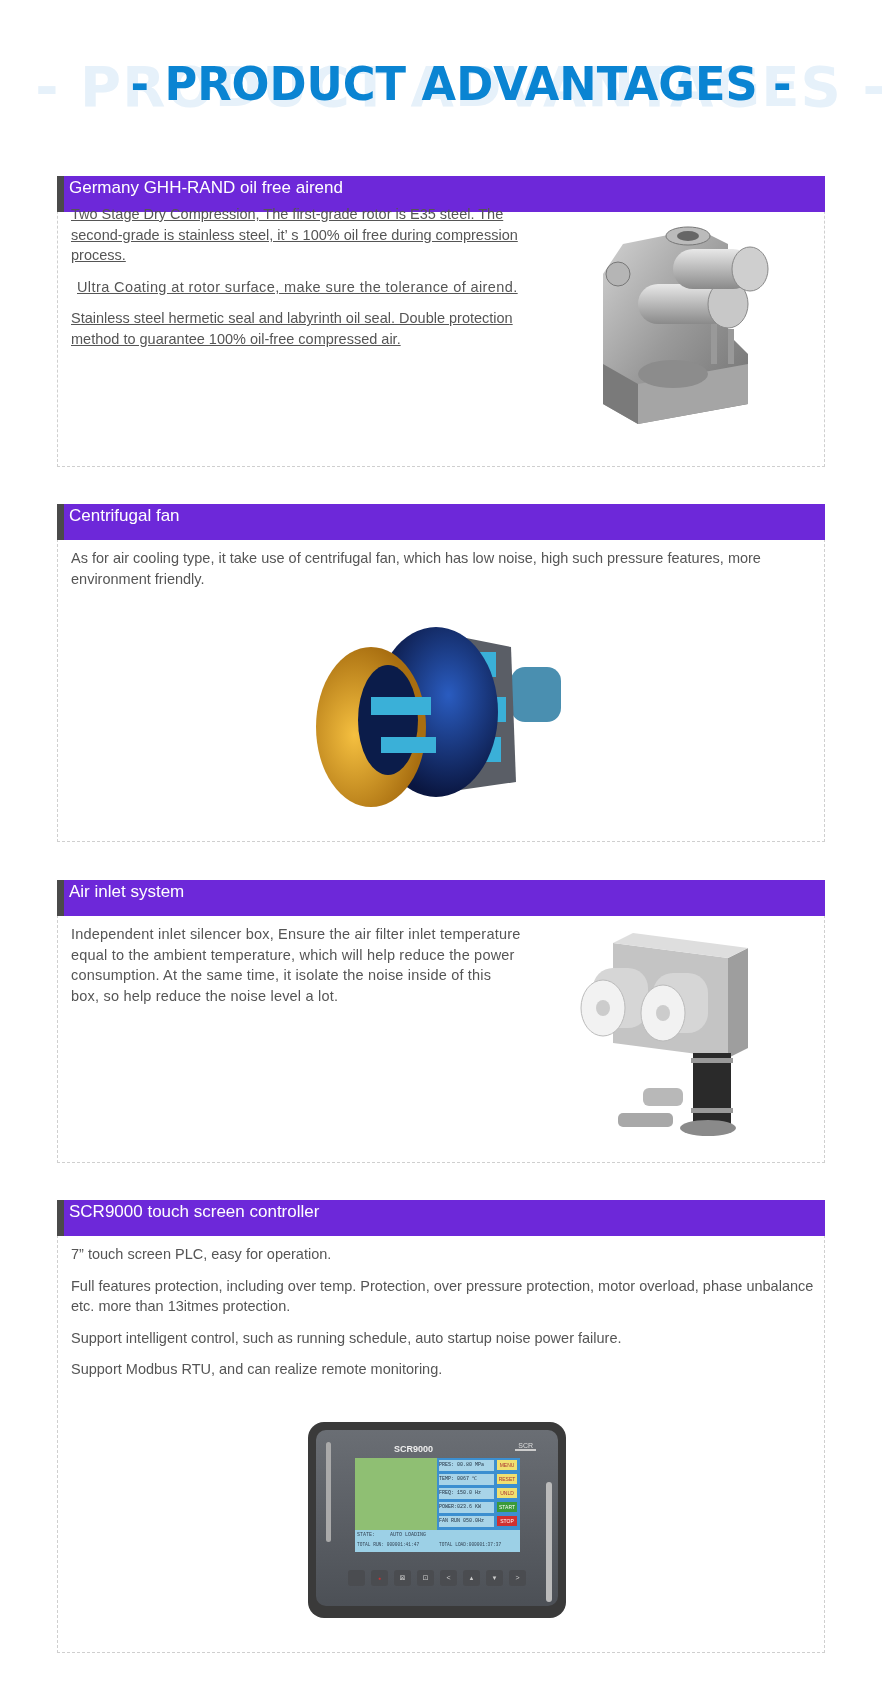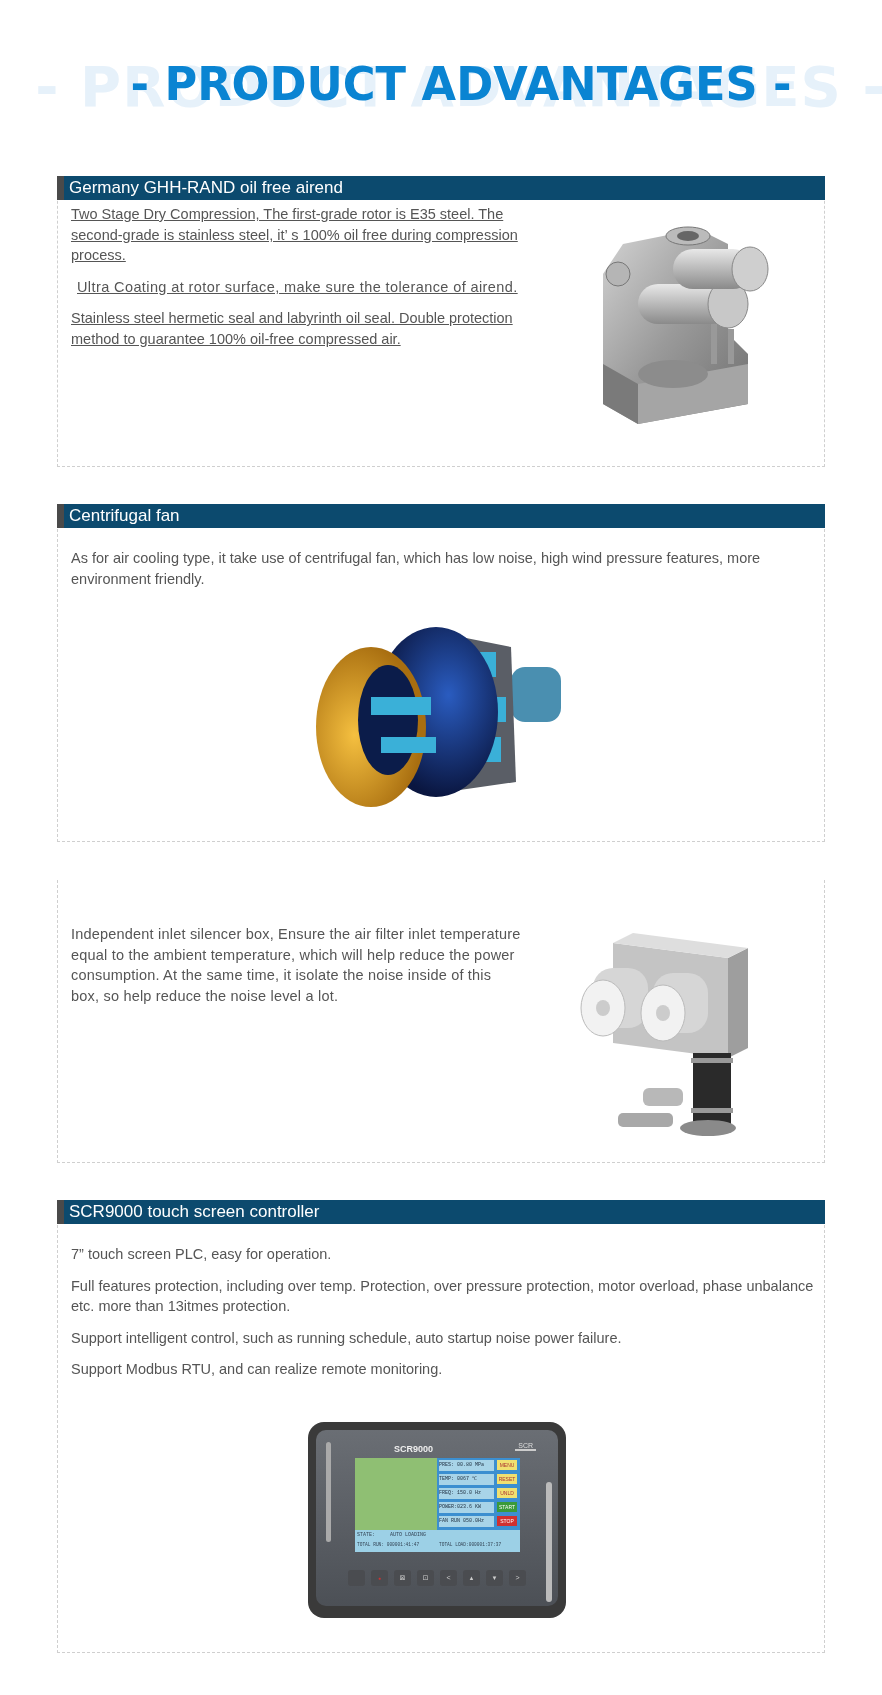--- a/index.html
+++ b/index.html
@@ -1,21 +1,21 @@
 <!DOCTYPE html>
 <html><head>
 <meta charset="utf-8">
 <style>
   html, body { margin:0; padding:0; background:#ffffff; }
   body { width:882px; height:1695px; position:relative; overflow:hidden; font-family:"Liberation Sans", sans-serif; color:#555; }
   .title-wrap { position:absolute; left:0; top:50px; width:882px; height:70px; text-align:center;margin-left:20px; }
   .title-ghost { position:absolute; left:0; right:0; top:4px; font-family:"DejaVu Sans", sans-serif; font-weight:bold; font-size:56px; color:#e6f1fa; letter-spacing:1px; white-space:nowrap; }
   .title-main { position:absolute; left:0; right:0; top:6px; font-family:"DejaVu Sans", sans-serif; font-weight:bold; font-size:47px; color:#0a84d2; letter-spacing:0px; white-space:nowrap; transform:scaleX(0.95); }
   .section { position:absolute; left:57px; width:768px; border:1px dashed #cfcfcf; border-top:none; box-sizing:border-box; }
-  .section-header { position:absolute; left:-1px; right:-1px; top:0; height:24px; background:#0c4a6e; border-left:7px solid #4a4a4a; box-sizing:border-box; }
+  .section-header { position:absolute; left:-1px; right:-1px; top:0; height:36px; background:#6d28d9; border-left:7px solid #4a4a4a; box-sizing:border-box; }
   .section-header span { position:absolute; left:5px; top:2px; color:#fff; font-size:17px; line-height:20px; white-space:nowrap; }
   .text-col { position:absolute; left:13px; font-size:14.5px; line-height:20.5px; color:#555; }
   .text-col p { margin:0 0 11px 0; }
   .img { position:absolute; }
 </style>
 </head>
 <body>
 
 <div class="title-wrap">
   <div class="title-ghost">- PRODUCT  ADVANTAGES -</div>
@@ -59,21 +59,21 @@
       <rect x="150" y="115" width="6" height="35" fill="#999"></rect>
     </svg>
   </div>
 </div>
 
 <div class="section" style="top:504px;height:338px;">
   <div class="section-header">
       <span>Centrifugal fan</span>
     </div>
   <div class="text-col" style="top:44px;width:745px;">
-    <p>As for air cooling type, it take use of centrifugal fan, which has low noise, high wind pressure features, more environment friendly.</p>
+    <p>As for air cooling type, it take use of centrifugal fan, which has low noise, high such pressure features, more environment friendly.</p>
   </div>
   <div class="img" style="left:258px;top:108px;width:260px;height:210px;">
     <svg width="260" height="210" viewBox="0 0 260 210">
       <defs>
         <radialGradient id="gor" cx="0.35" cy="0.55" r="0.6">
             <stop offset="0" stop-color="#f5c040"></stop>
             <stop offset="1" stop-color="#a86e10"></stop>
           </radialGradient>
         <radialGradient id="gnv" cx="0.6" cy="0.4" r="0.6">
             <stop offset="0" stop-color="#2a5cc0"></stop>
@@ -88,20 +88,23 @@
       <ellipse cx="120" cy="100" rx="62" ry="85" fill="url(#gnv)"></ellipse>
       <ellipse cx="55" cy="115" rx="55" ry="80" fill="url(#gor)"></ellipse>
       <ellipse cx="72" cy="108" rx="30" ry="55" fill="#0b1c4a"></ellipse>
       <rect x="55" y="85" width="60" height="18" fill="#3ab0d8"></rect>
       <rect x="65" y="125" width="55" height="16" fill="#3ab0d8"></rect>
     </svg>
   </div>
 </div>
 
 <div class="section" style="top:880px;height:283px;">
+  <div class="section-header">
+      <span>Air inlet system</span>
+    </div>
   <div class="text-col" style="top:44px;width:450px;letter-spacing:0.2px;">
     <p>Independent inlet silencer box, Ensure the air filter inlet temperature equal to the ambient temperature, which will help reduce the power consumption. At the same time, it isolate the noise inside of this box, so help reduce the noise level a lot.</p>
   </div>
   <div class="img" style="left:515px;top:48px;width:215px;height:215px;">
     <svg width="215" height="215" viewBox="0 0 215 215">
       <polygon points="40,15 155,30 155,130 40,115" fill="#c4c4c4"></polygon>
       <polygon points="155,30 175,20 175,120 155,130" fill="#9e9e9e"></polygon>
       <polygon points="40,15 60,5 175,20 155,30" fill="#dedede"></polygon>
       <rect x="20" y="40" width="55" height="60" rx="20" fill="#d6d6d6"></rect>
       <ellipse cx="30" cy="80" rx="22" ry="28" fill="#f2f2f2" stroke="#bbb"></ellipse>

